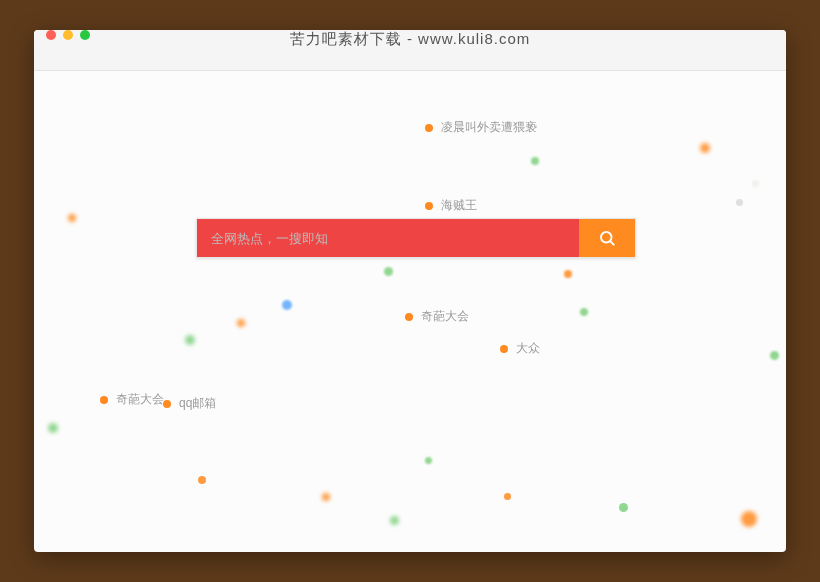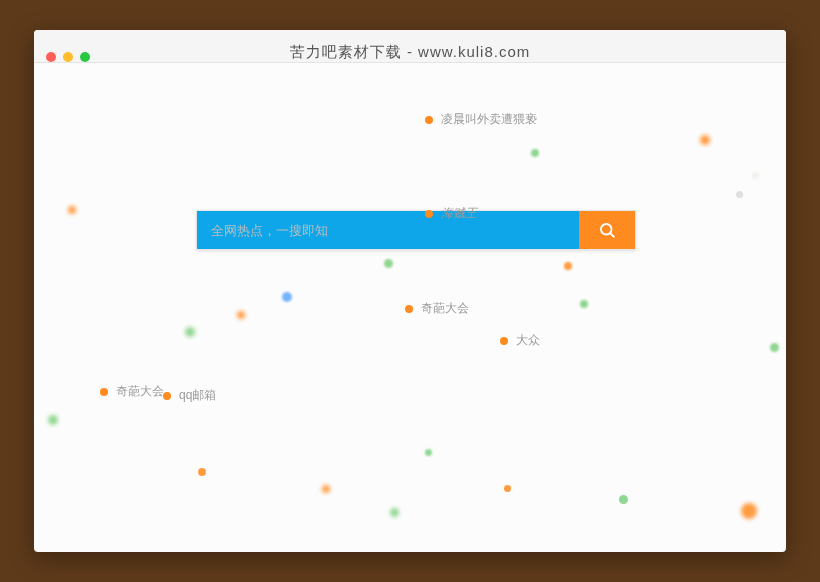--- a/index.html
+++ b/index.html
@@ -16,25 +16,25 @@
     left: 34px;
     top: 30px;
     width: 752px;
     height: 522px;
     background: #fcfcfc;
     border-radius: 4px;
     box-shadow: 0 6px 24px rgba(0,0,0,0.35);
     overflow: hidden;
   }
   .titlebar {
-    height: 33px;
+    height: 41px;
     background: #f5f5f5;
     border-bottom: 1px solid #e4e4e4;
     display: flex;
-    align-items: flex-end;
+    align-items: flex-start;
     position: relative;
   }
   .traffic-lights {
     display: flex;
     gap: 7px;
     padding-left: 12px;
   }
   .traffic-light {
     width: 10px;
     height: 10px;
@@ -69,21 +69,21 @@
     border: 1px solid #e6e6e6;
     background: #fff;
   }
   .search-input {
     flex: 1;
     border: none;
     outline: none;
     padding: 0 14px;
     font-size: 13px;
     color: #333;
-    background: #0ea5e9;
+    background: #ef4444;
   }
   .search-input::placeholder { color: #bcbcbc; }
   .search-btn {
     width: 56px;
     background: #ff8a1f;
     border: none;
     cursor: pointer;
     display: flex;
     align-items: center;
     justify-content: center;
@@ -151,21 +151,21 @@
       <div class="dot" style="left: 356px; top: 445px; width: 9px; height: 9px; background: rgb(126, 208, 126); filter: blur(2px);"></div>
       <div class="dot" style="left: 391px; top: 386px; width: 7px; height: 7px; background: rgb(126, 208, 126); filter: blur(1px);"></div>
       <div class="dot" style="left: 470px; top: 422px; width: 7px; height: 7px; background: rgb(255, 138, 31);"></div>
       <div class="dot" style="left: 585px; top: 432px; width: 9px; height: 9px; background: rgb(126, 208, 126);"></div>
       <div class="dot" style="left: 707px; top: 440px; width: 16px; height: 16px; background: rgb(255, 138, 31); filter: blur(2px);"></div>
       <div class="dot" style="left: 736px; top: 280px; width: 9px; height: 9px; background: rgb(126, 208, 126); filter: blur(1px);"></div>
       <div class="tag" style="left: 391px; top: 48px;">
         <span class="bullet" style="background: rgb(255, 138, 31);"></span>
         <span>凌晨叫外卖遭猥亵</span>
       </div>
-      <div class="tag" style="left: 391px; top: 142px; font-style: italic;">
+      <div class="tag" style="left: 391px; top: 126px;">
         <span class="bullet" style="background: rgb(255, 138, 31);"></span>
         <span>海贼王</span>
       </div>
       <div class="tag" style="left: 371px; top: 237px;">
         <span class="bullet" style="background: rgb(255, 138, 31);"></span>
         <span>奇葩大会</span>
       </div>
       <div class="tag" style="left: 466px; top: 269px; justify-content: space-between;">
         <span class="bullet" style="background: rgb(255, 138, 31);"></span>
         <span>大众</span>

